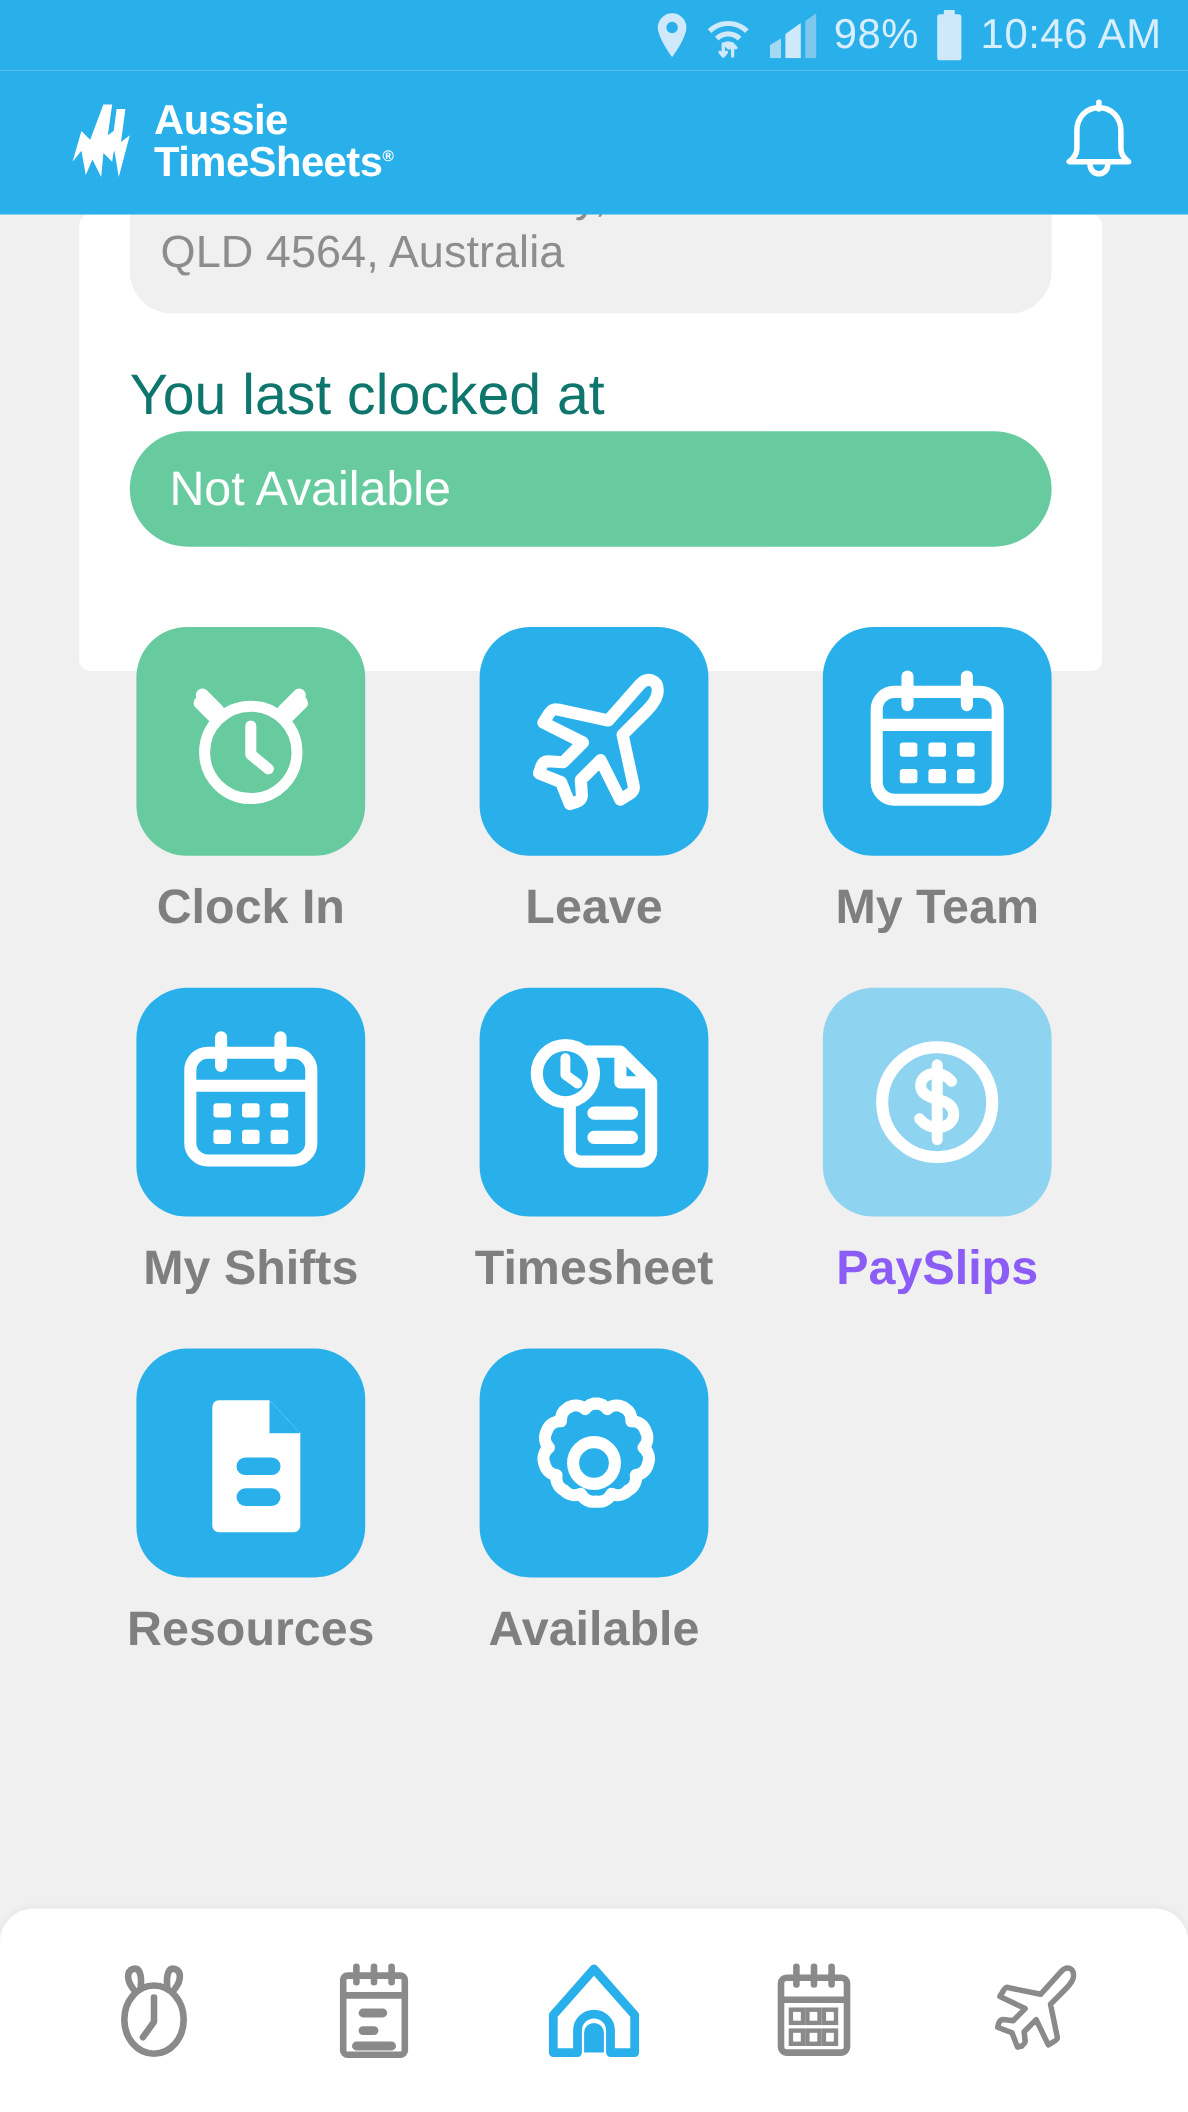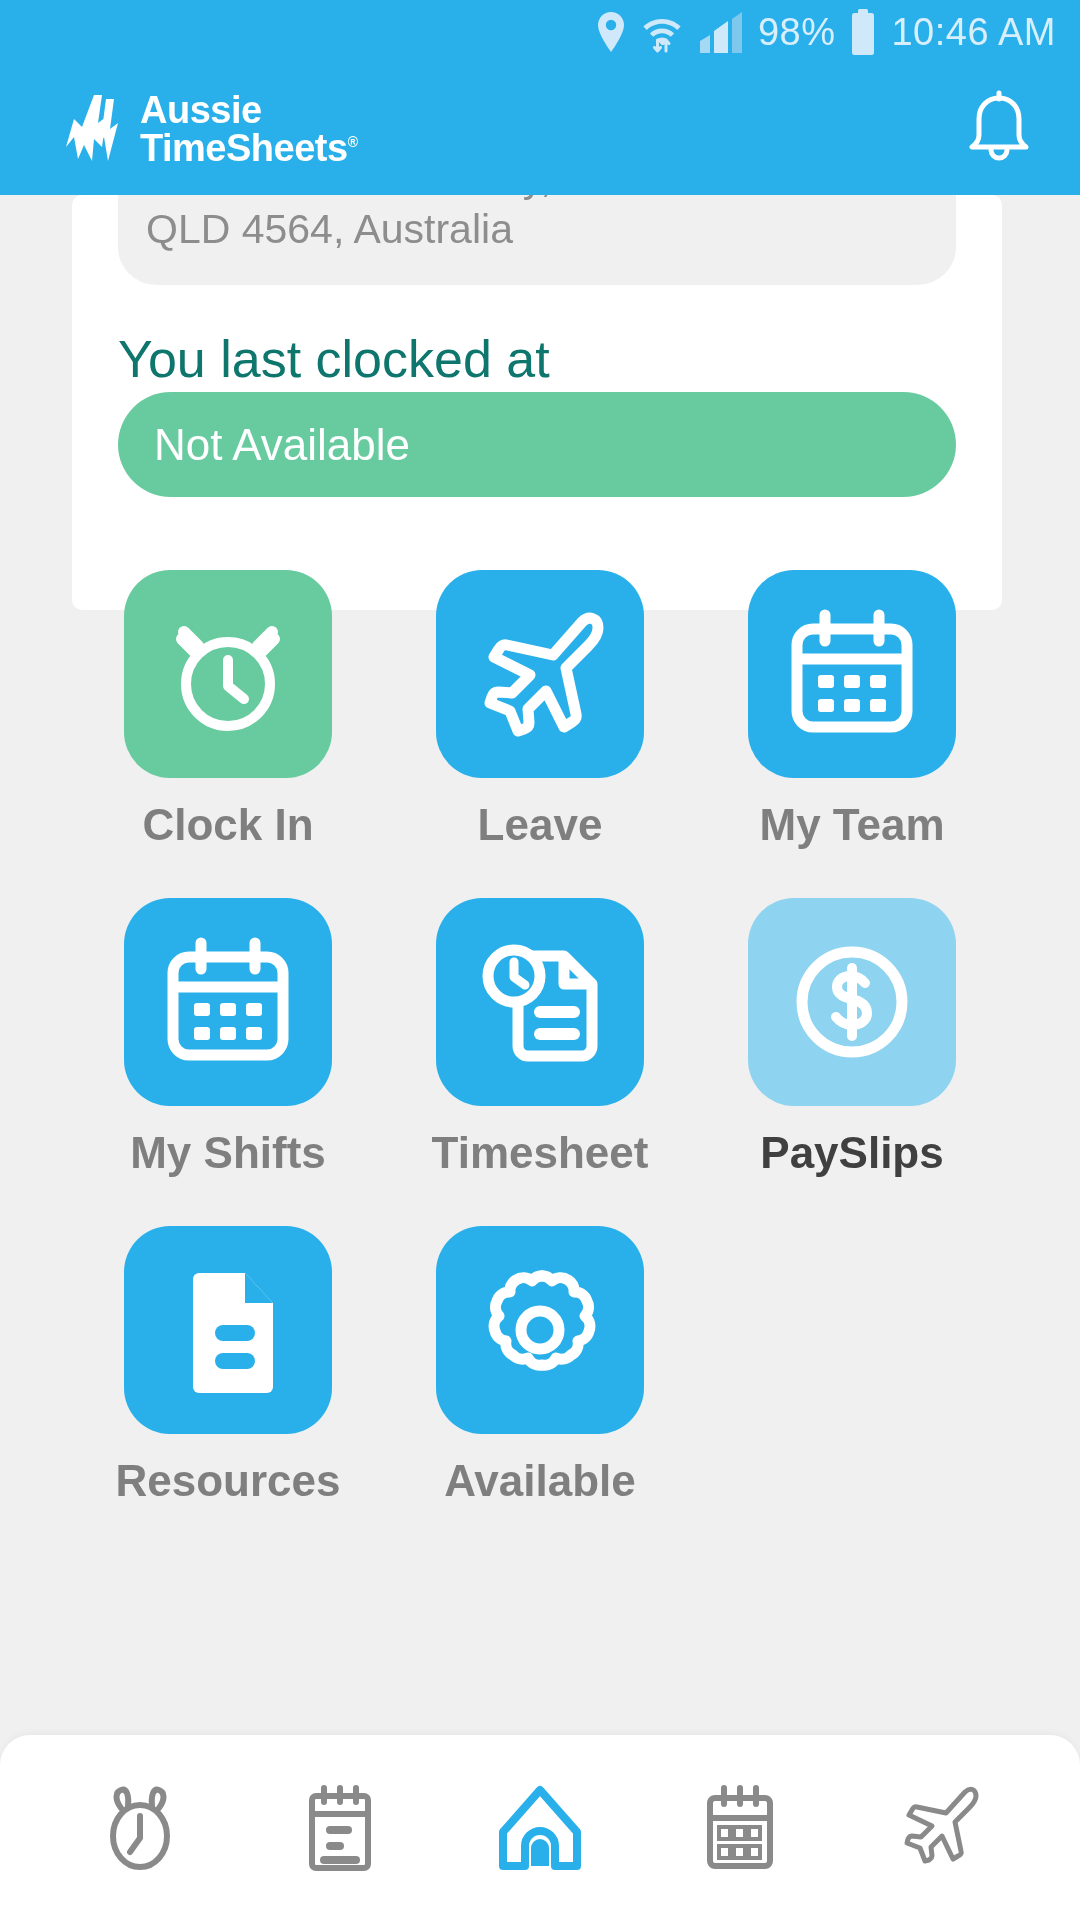--- a/index.html
+++ b/index.html
@@ -72,21 +72,21 @@
     justify-items:center;
   }
   .tile { display:flex; flex-direction:column; align-items:center; width:100%; }
   .tile-box {
     width:208px; height:208px; border-radius:46px;
     display:flex; align-items:center; justify-content:center;
   }
   .tile-label {
     margin-top:22px; font-size:44px; color:#7f7f7f; white-space:nowrap;font-weight:bold;
   }
-  .tile-label.dim { color:#404040; }
+  .tile-label.dim { color:#8b5cf6; }
 
   
   .bottomnav {
     position:absolute; left:0; bottom:0; width:1080px; height:185px;
     background:#ffffff;
     border-top-left-radius:30px; border-top-right-radius:30px;
     display:flex; align-items:center; justify-content:space-around;
     padding:0 40px;
     box-shadow:0 -2px 6px rgba(0,0,0,0.04);
   }

